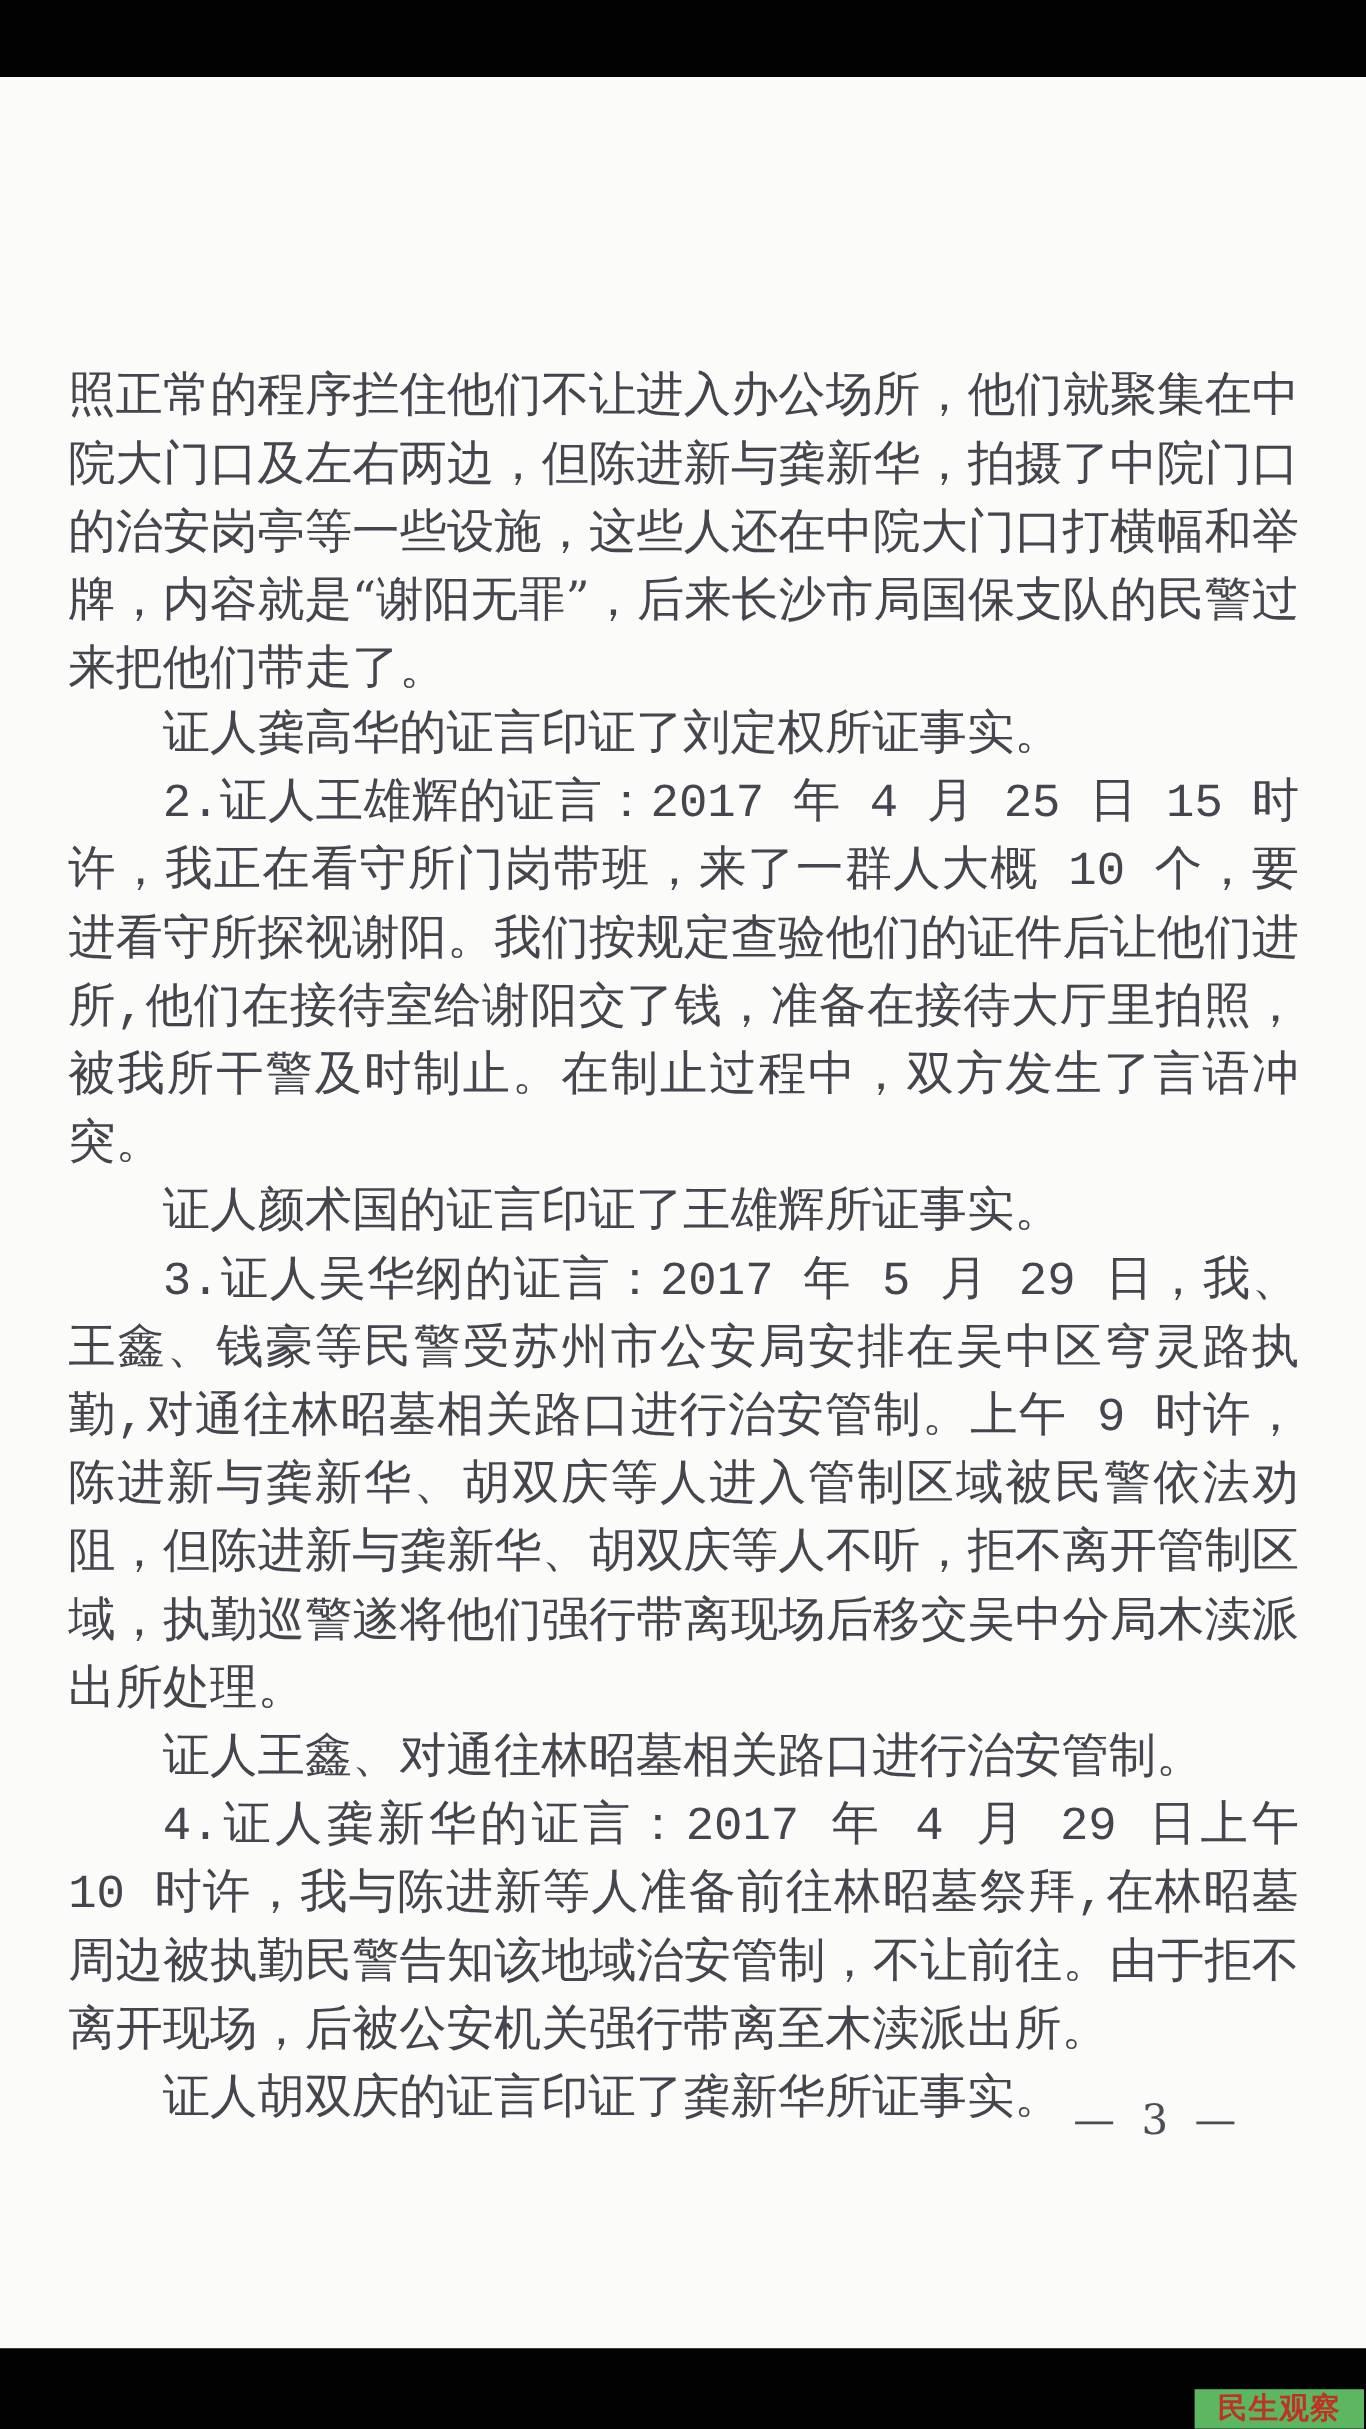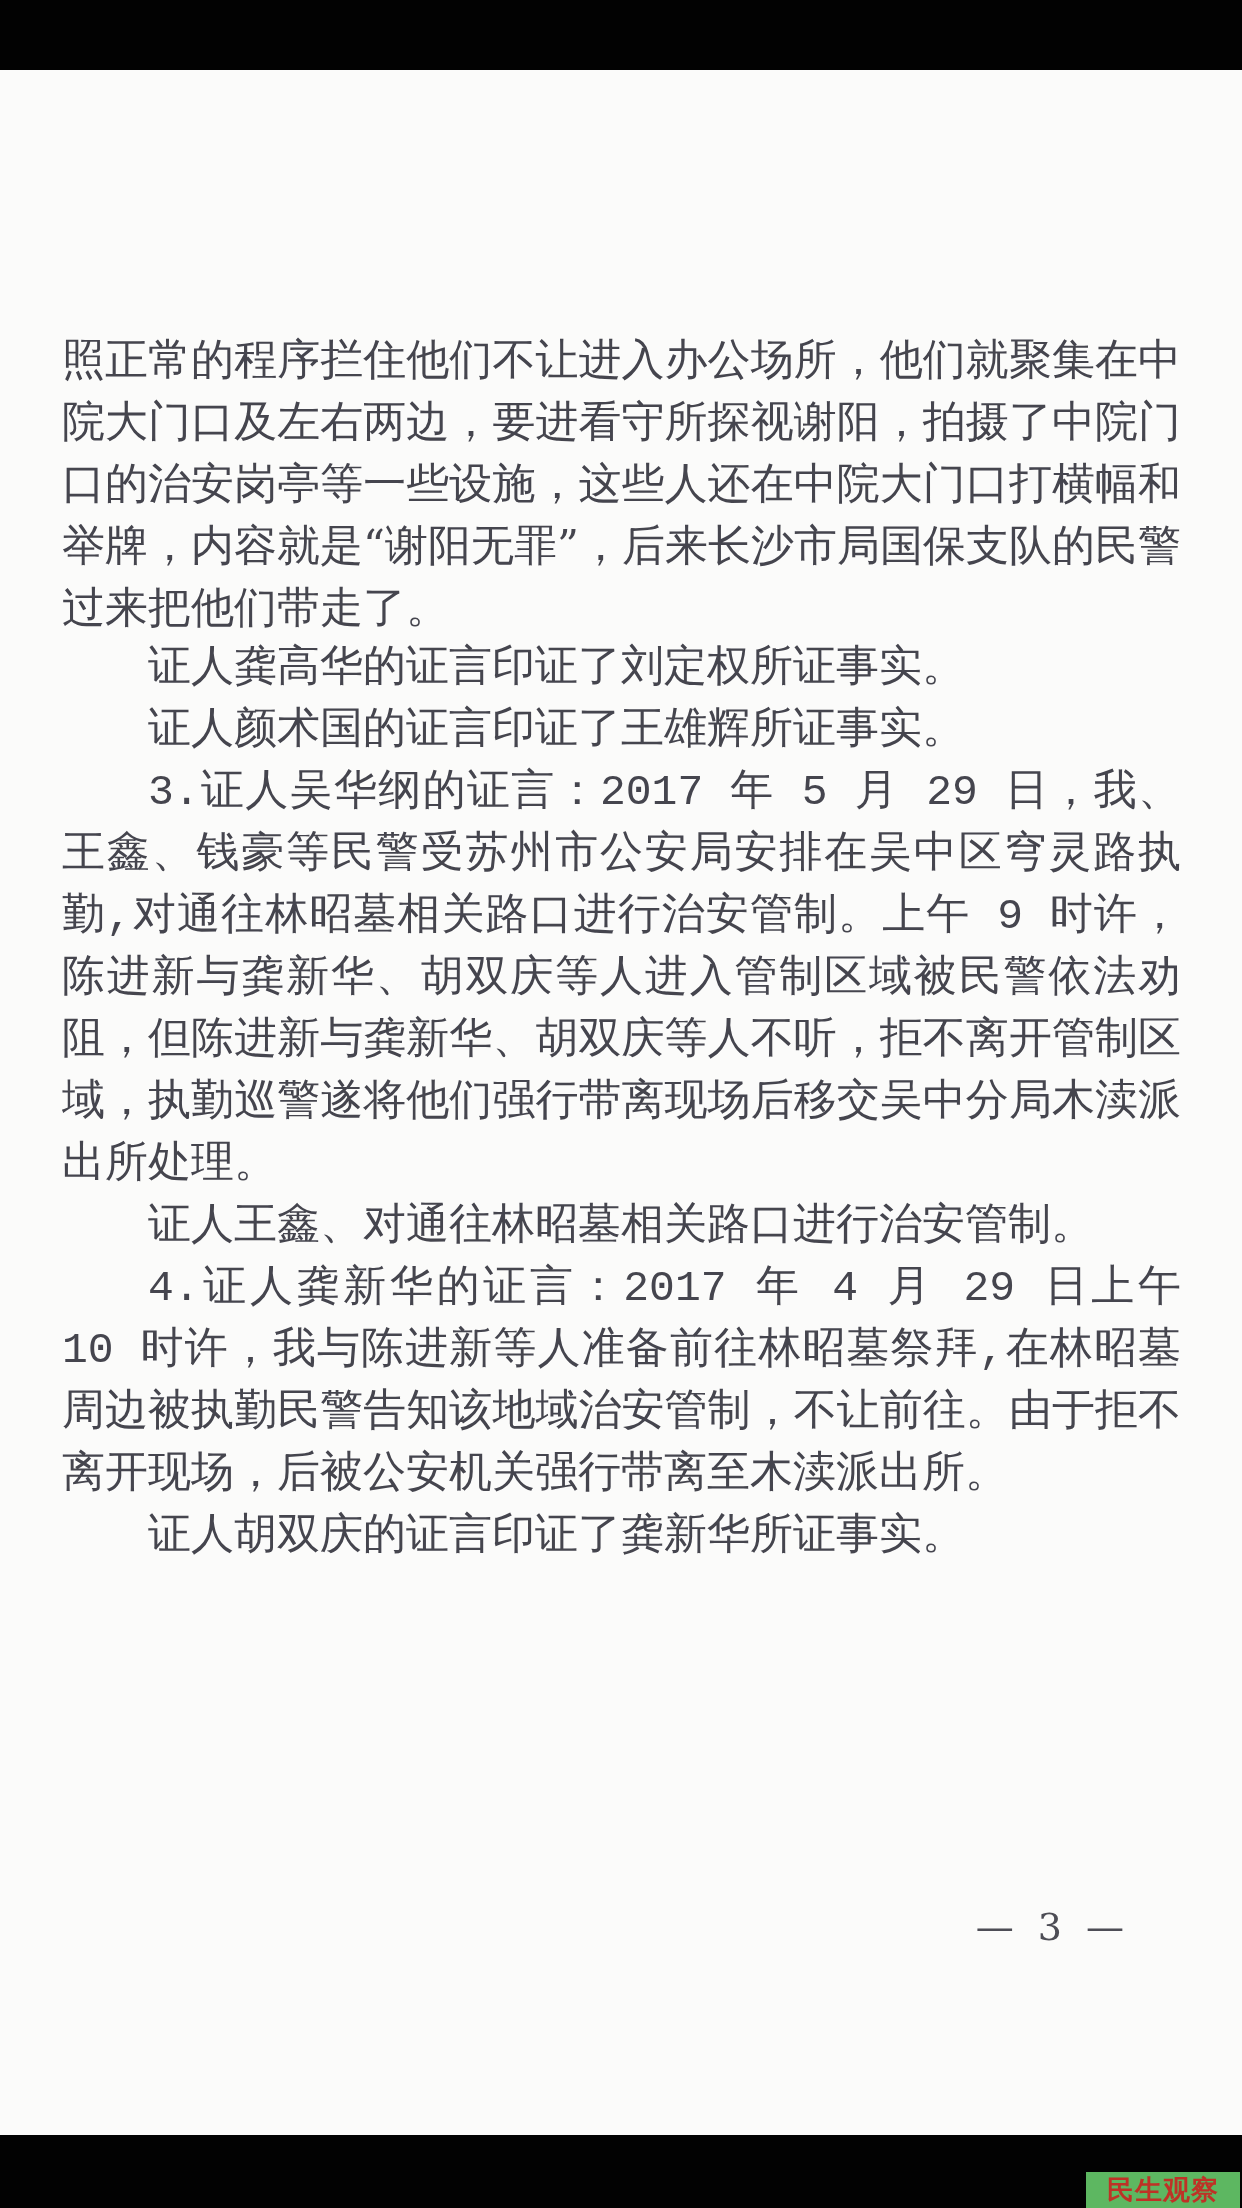--- a/index.html
+++ b/index.html
@@ -75,22 +75,23 @@
 </head>
 <body>
 
 <div class="stage">
 
   <div class="letterbox top"></div>
 
   <div class="page">
     <div class="text-block" style="color: rgb(69, 69, 78);">
 
-    <p class="para">照正常的程序拦住他们不让进入办公场所，他们就聚集在中院大门口及左右两边，要进看守所探视谢阳，拍摄了中院门口的治安岗亭等一些设施，这些人还在中院大门口打横幅和举牌，内容就是“谢阳无罪”，后来长沙市局国保支队的民警过来把他们带走了。</p>
+    <p class="para">照正常的程序拦住他们不让进入办公场所，他们就聚集在中院大门口及左右两边，但陈进新与龚新华，拍摄了中院门口的治安岗亭等一些设施，这些人还在中院大门口打横幅和举牌，内容就是“谢阳无罪”，后来长沙市局国保支队的民警过来把他们带走了。</p>
         <p class="para indent">证人龚高华的证言印证了刘定权所证事实。</p>
+        <p class="para indent">2.证人王雄辉的证言：2017 年 4 月 25 日 15 时许，我正在看守所门岗带班，来了一群人大概 10 个，要进看守所探视谢阳。我们按规定查验他们的证件后让他们进所,他们在接待室给谢阳交了钱，准备在接待大厅里拍照，被我所干警及时制止。在制止过程中，双方发生了言语冲突。</p>
         <p class="para indent">证人颜术国的证言印证了王雄辉所证事实。</p>
         <p class="para indent">3.证人吴华纲的证言：2017 年 5 月 29 日，我、王鑫、钱豪等民警受苏州市公安局安排在吴中区穹灵路执勤,对通往林昭墓相关路口进行治安管制。上午 9 时许，陈进新与龚新华、胡双庆等人进入管制区域被民警依法劝阻，但陈进新与龚新华、胡双庆等人不听，拒不离开管制区域，执勤巡警遂将他们强行带离现场后移交吴中分局木渎派出所处理。</p>
         <p class="para indent">证人王鑫、对通往林昭墓相关路口进行治安管制。</p>
         <p class="para indent">4.证人龚新华的证言：2017 年 4 月 29 日上午 10 时许，我与陈进新等人准备前往林昭墓祭拜,在林昭墓周边被执勤民警告知该地域治安管制，不让前往。由于拒不离开现场，后被公安机关强行带离至木渎派出所。</p>
         <p class="para indent">证人胡双庆的证言印证了龚新华所证事实。</p>
       </div>
     <div class="page-number">— 3 —</div>
   </div>
 
   <div class="letterbox bottom"></div>

